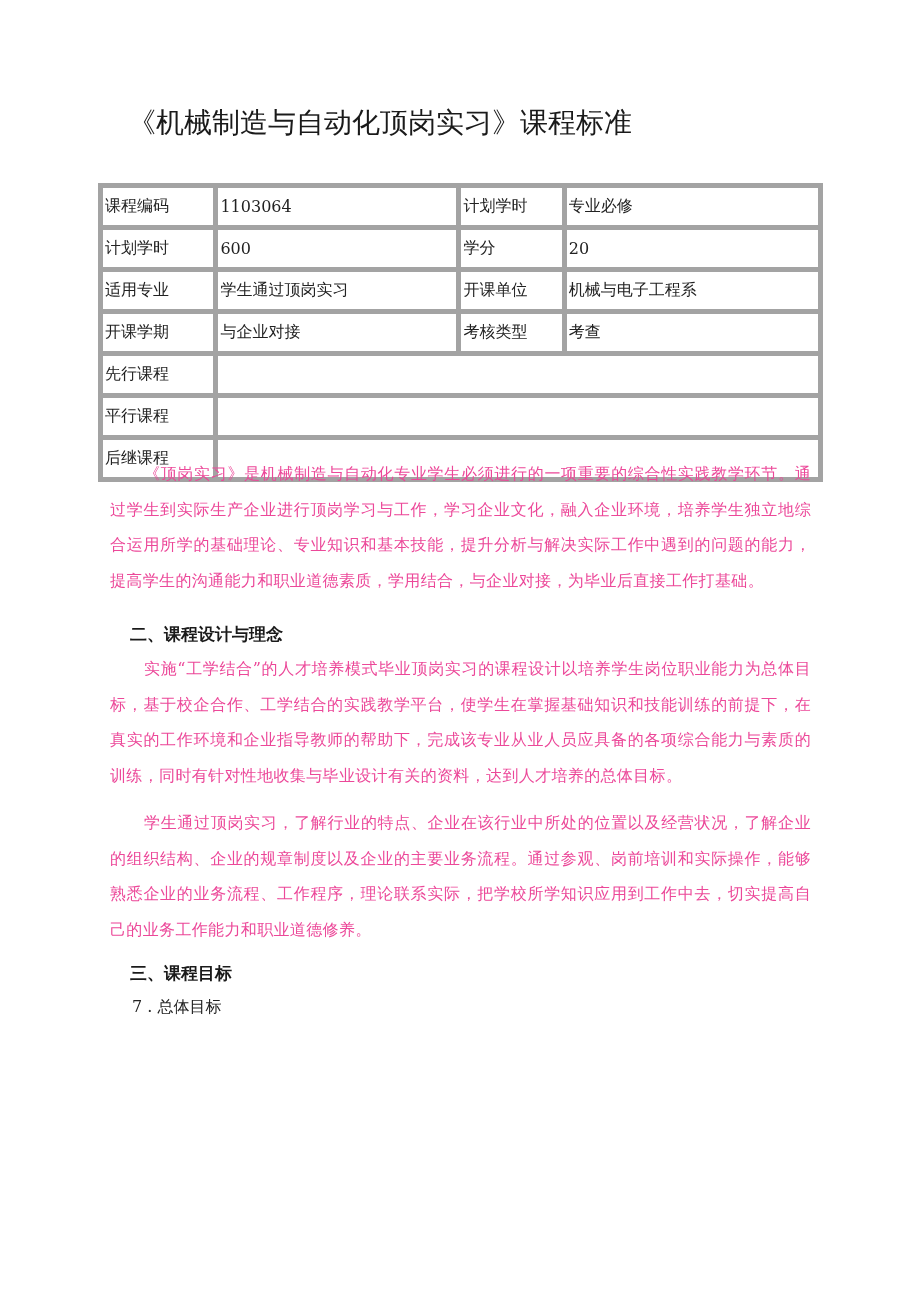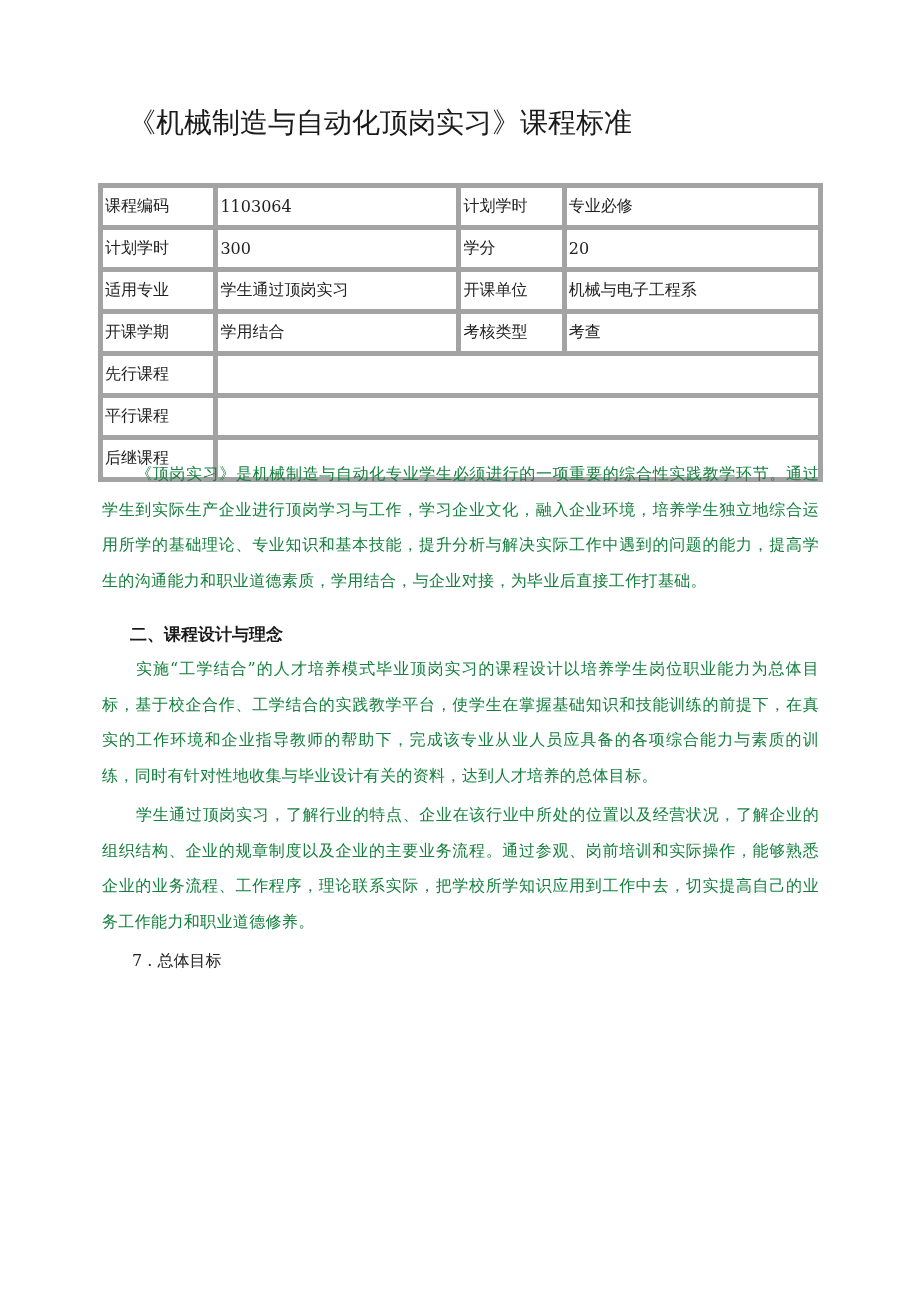--- a/index.html
+++ b/index.html
@@ -9,21 +9,21 @@
            font-size: 28px; letter-spacing: 0px; color: #1a1a1a; }
   table.info { position: absolute; top: 183px; left: 98px; width: 725px;
                border-collapse: collapse; table-layout: fixed; }
   table.info td { border: 5px solid #a3a3a3; height: 37px; padding: 0 2px;
                   font-size: 16px; vertical-align: middle; color: #222; white-space: nowrap; }
   .c1 { width: 114px; } .c2 { width: 240px; } .c3 { width: 104px; } .c4 { width: 253px; }
   .content { position: absolute; left: 98px; width: 725px; top: 452px; }
   .h { font-family: "DejaVu Sans", "Liberation Sans", sans-serif; font-weight: bold;
        font-size: 17px; padding-left: 32px; height: 28px; line-height: 28px; color: #1a1a1a; }
   .p { font-size: 16px; line-height: 35.5px; text-indent: 34px; text-align: justify;
-       margin: 4px; color: #15803d; letter-spacing: 0.35px; }
+       margin: 12px; color: #ec4899; letter-spacing: 0.35px; }
   .sub { font-size: 16px; padding-left: 34px; line-height: 35px; color: #222; }
 </style>
 </head>
 <body>
 
 <div class="title">《机械制造与自动化顶岗实习》课程标准</div>
 
 <table class="info">
   <colgroup>
       <col class="c1">
@@ -33,33 +33,33 @@
     </colgroup>
   <tbody>
       <tr>
     <td>课程编码</td>
     <td>1103064</td>
     <td>计划学时</td>
     <td>专业必修</td>
   </tr>
   <tr>
     <td>计划学时</td>
-    <td>300</td>
+    <td>600</td>
     <td>学分</td>
     <td>20</td>
   </tr>
   <tr>
     <td>适用专业</td>
     <td>学生通过顶岗实习</td>
     <td>开课单位</td>
     <td>机械与电子工程系</td>
   </tr>
   <tr>
     <td>开课学期</td>
-    <td>学用结合</td>
+    <td>与企业对接</td>
     <td>考核类型</td>
     <td>考查</td>
   </tr>
   <tr>
     <td>先行课程</td>
     <td colspan="3"></td>
   </tr>
   <tr>
     <td>平行课程</td>
     <td colspan="3"></td>
@@ -69,14 +69,15 @@
     <td colspan="3"></td>
   </tr>
 </tbody>
   </table>
 
 <div class="content">
   <p class="p" style="margin-top:4px;">《顶岗实习》是机械制造与自动化专业学生必须进行的一项重要的综合性实践教学环节。通过学生到实际生产企业进行顶岗学习与工作，学习企业文化，融入企业环境，培养学生独立地综合运用所学的基础理论、专业知识和基本技能，提升分析与解决实际工作中遇到的问题的能力，提高学生的沟通能力和职业道德素质，学用结合，与企业对接，为毕业后直接工作打基础。</p>
   <div class="h" style="margin-top:22px;">二、课程设计与理念</div>
   <p class="p" style="margin-top:3px;">实施“工学结合”的人才培养模式毕业顶岗实习的课程设计以培养学生岗位职业能力为总体目标，基于校企合作、工学结合的实践教学平台，使学生在掌握基础知识和技能训练的前提下，在真实的工作环境和企业指导教师的帮助下，完成该专业从业人员应具备的各项综合能力与素质的训练，同时有针对性地收集与毕业设计有关的资料，达到人才培养的总体目标。</p>
   <p class="p" style="margin-top:4px;">学生通过顶岗实习，了解行业的特点、企业在该行业中所处的位置以及经营状况，了解企业的组织结构、企业的规章制度以及企业的主要业务流程。通过参观、岗前培训和实际操作，能够熟悉企业的业务流程、工作程序，理论联系实际，把学校所学知识应用到工作中去，切实提高自己的业务工作能力和职业道德修养。</p>
+  <div class="h" style="margin-top:10px;">三、课程目标</div>
   <div class="sub" style="margin-top:2px;">7 . 总体目标</div>
 </div>
 
 </body></html>

